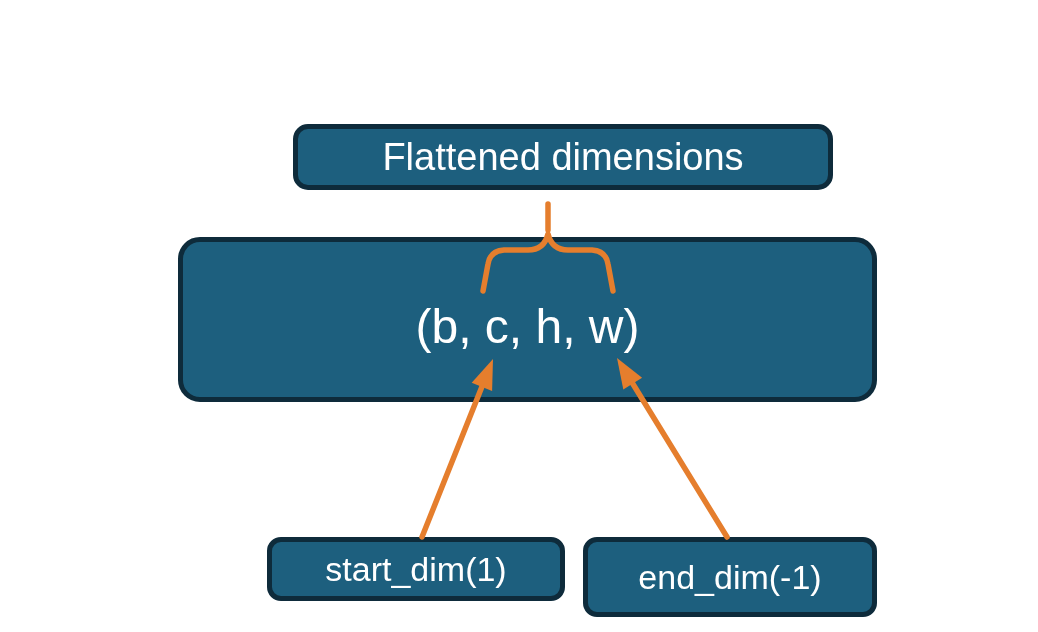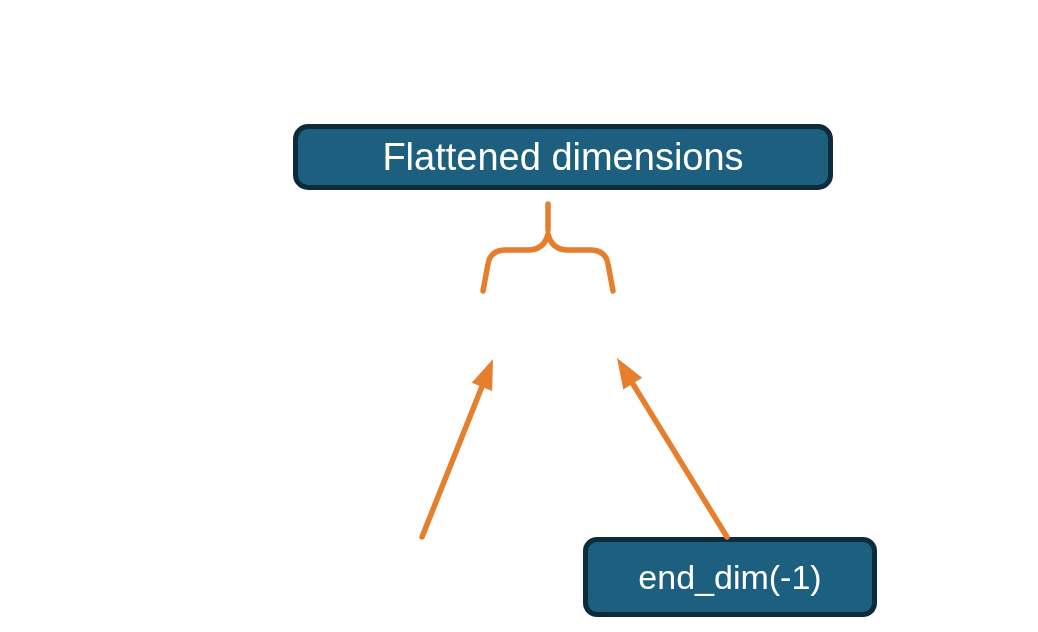--- a/index.html
+++ b/index.html
@@ -75,21 +75,27 @@
 </style>
 </head>
 <body>
 
 <div class="canvas">
 
   <div class="node" id="box-flattened">
     <span class="lbl">Flattened dimensions</span>
   </div>
 
+  <div class="node" id="box-shape">
+    <span class="lbl">(b, c, h, w)</span>
+  </div>
 
+  <div class="node" id="box-start">
+    <span class="lbl">start_dim(1)</span>
+  </div>
 
   <div class="node" id="box-end">
     <span class="lbl">end_dim(-1)</span>
   </div>
 
   <svg class="overlay" viewBox="0 0 1038 632" aria-hidden="true">
 
     <path class="stroke" d="M 548 180 L 548 206"></path>
 
     <path class="stroke" d="M 483 267 L 488 240 Q 490 227 504 226 L 528 226 Q 544 226 548 210 Q 552 226 568 226 L 592 226 Q 606 227 608 240 L 613 267"></path>

